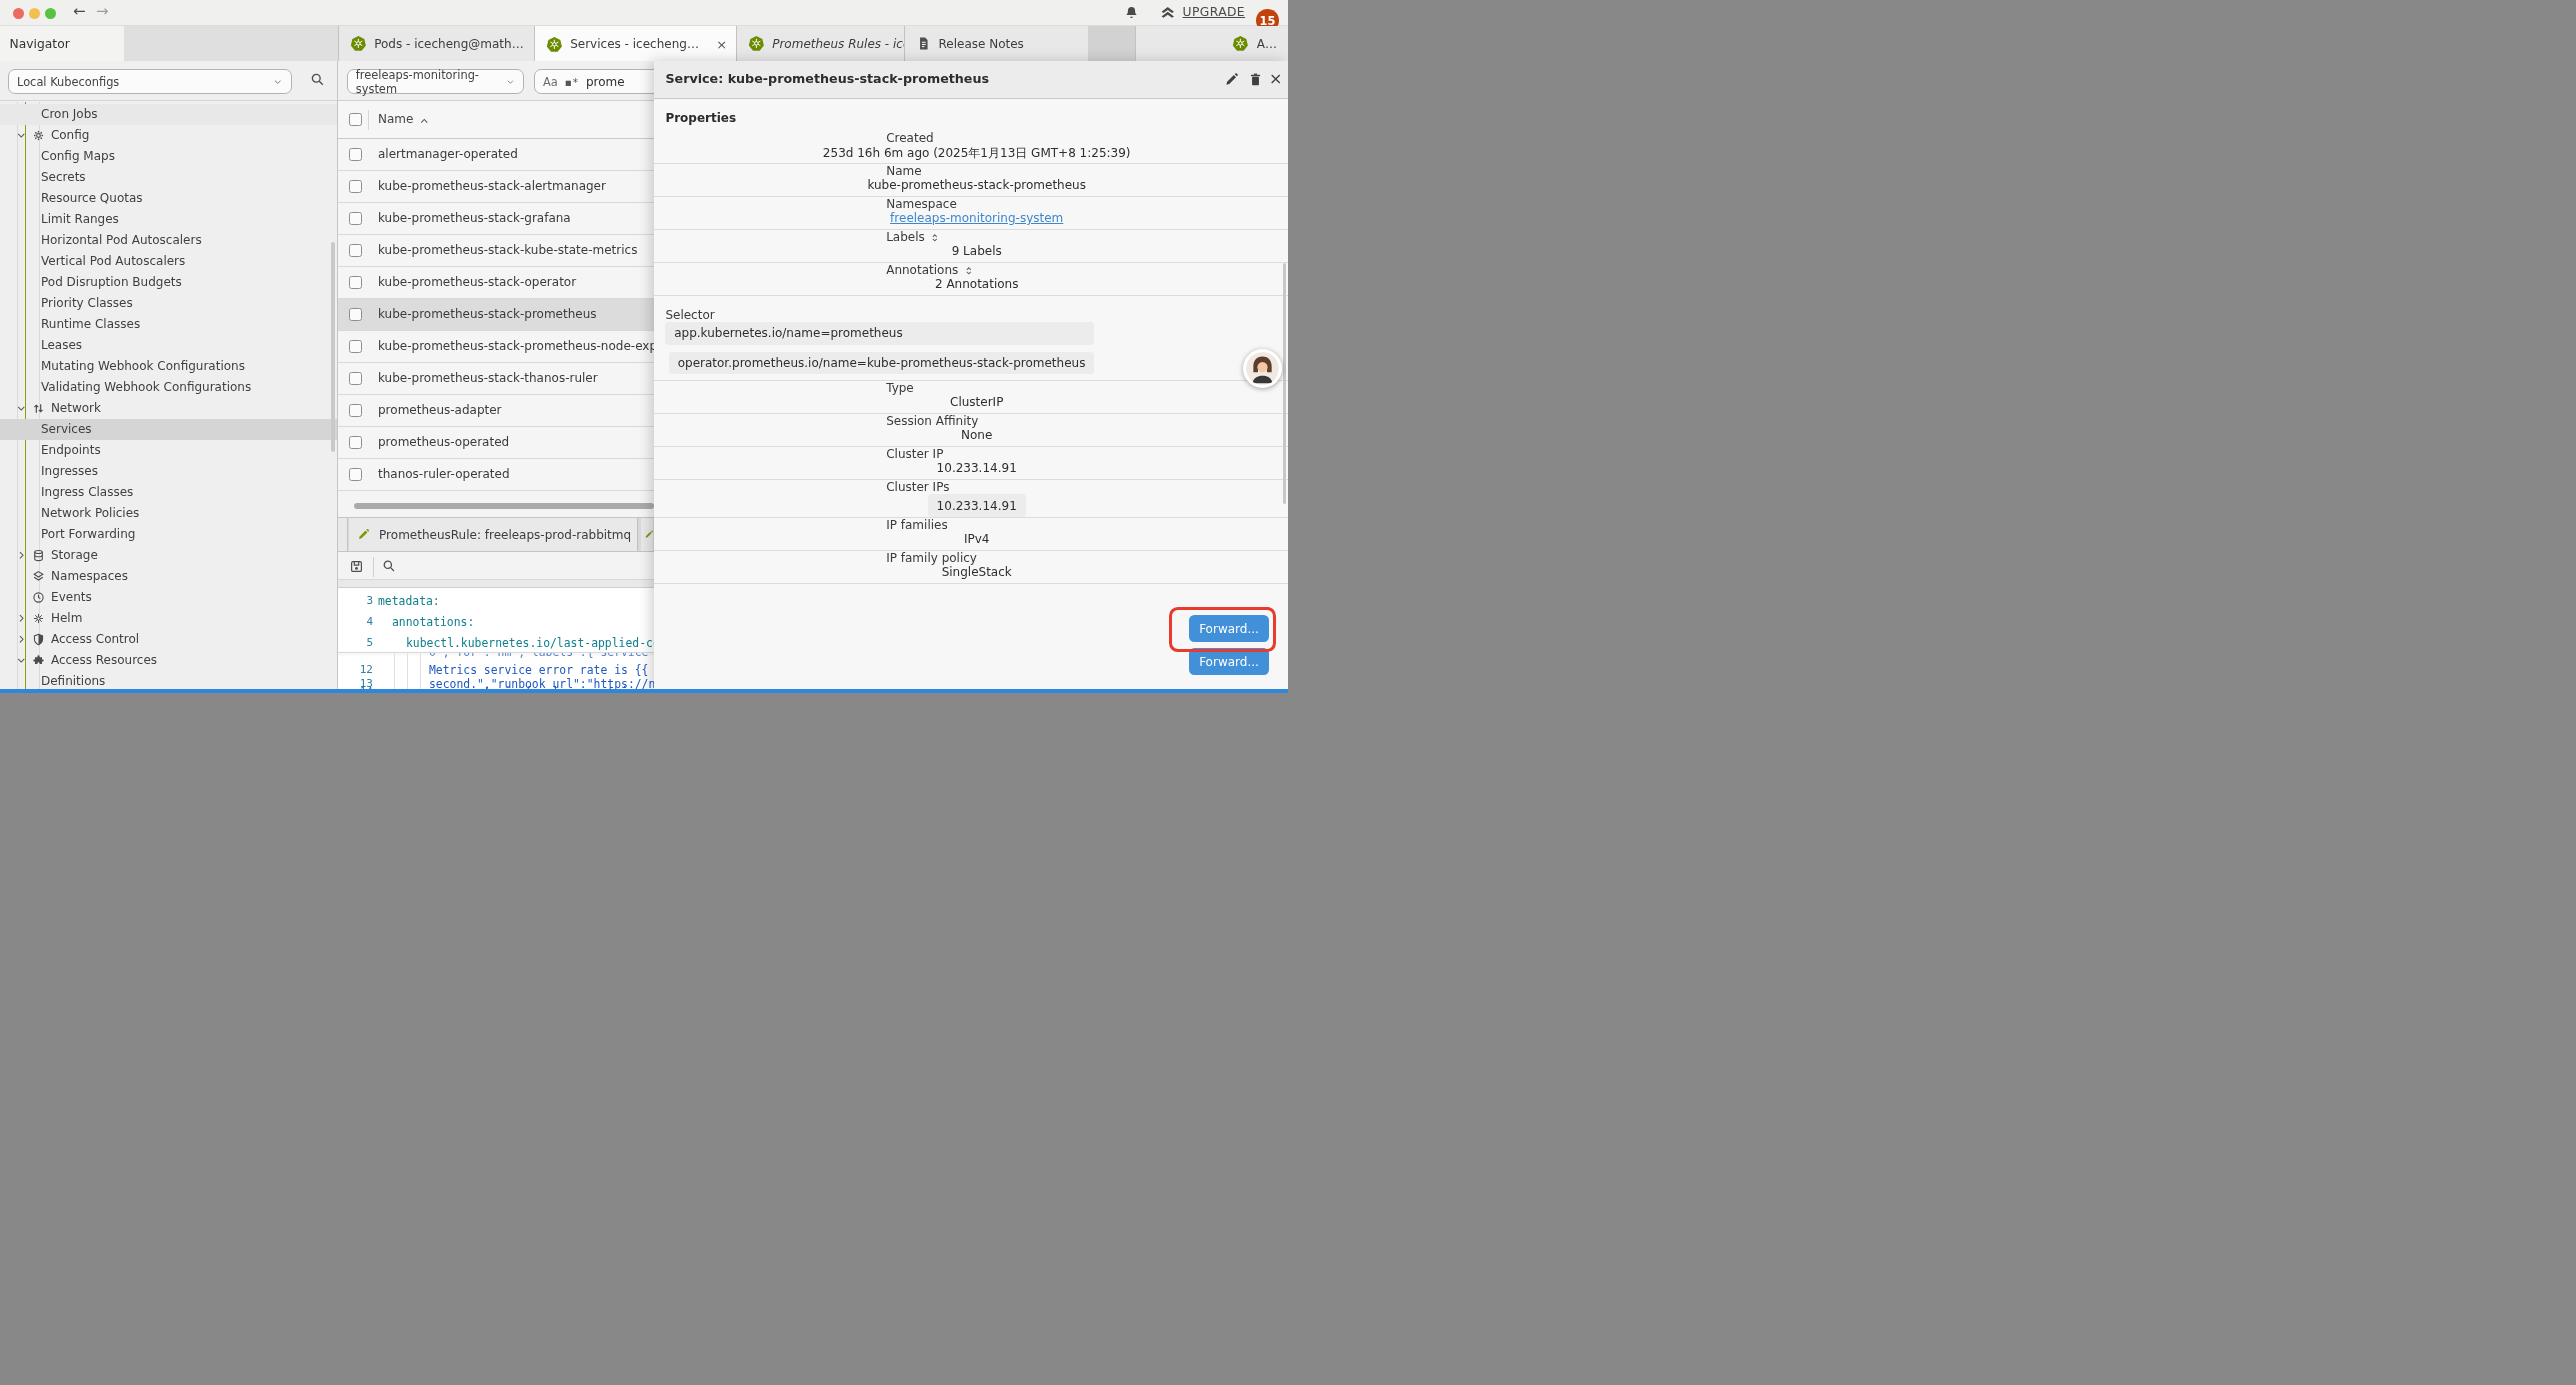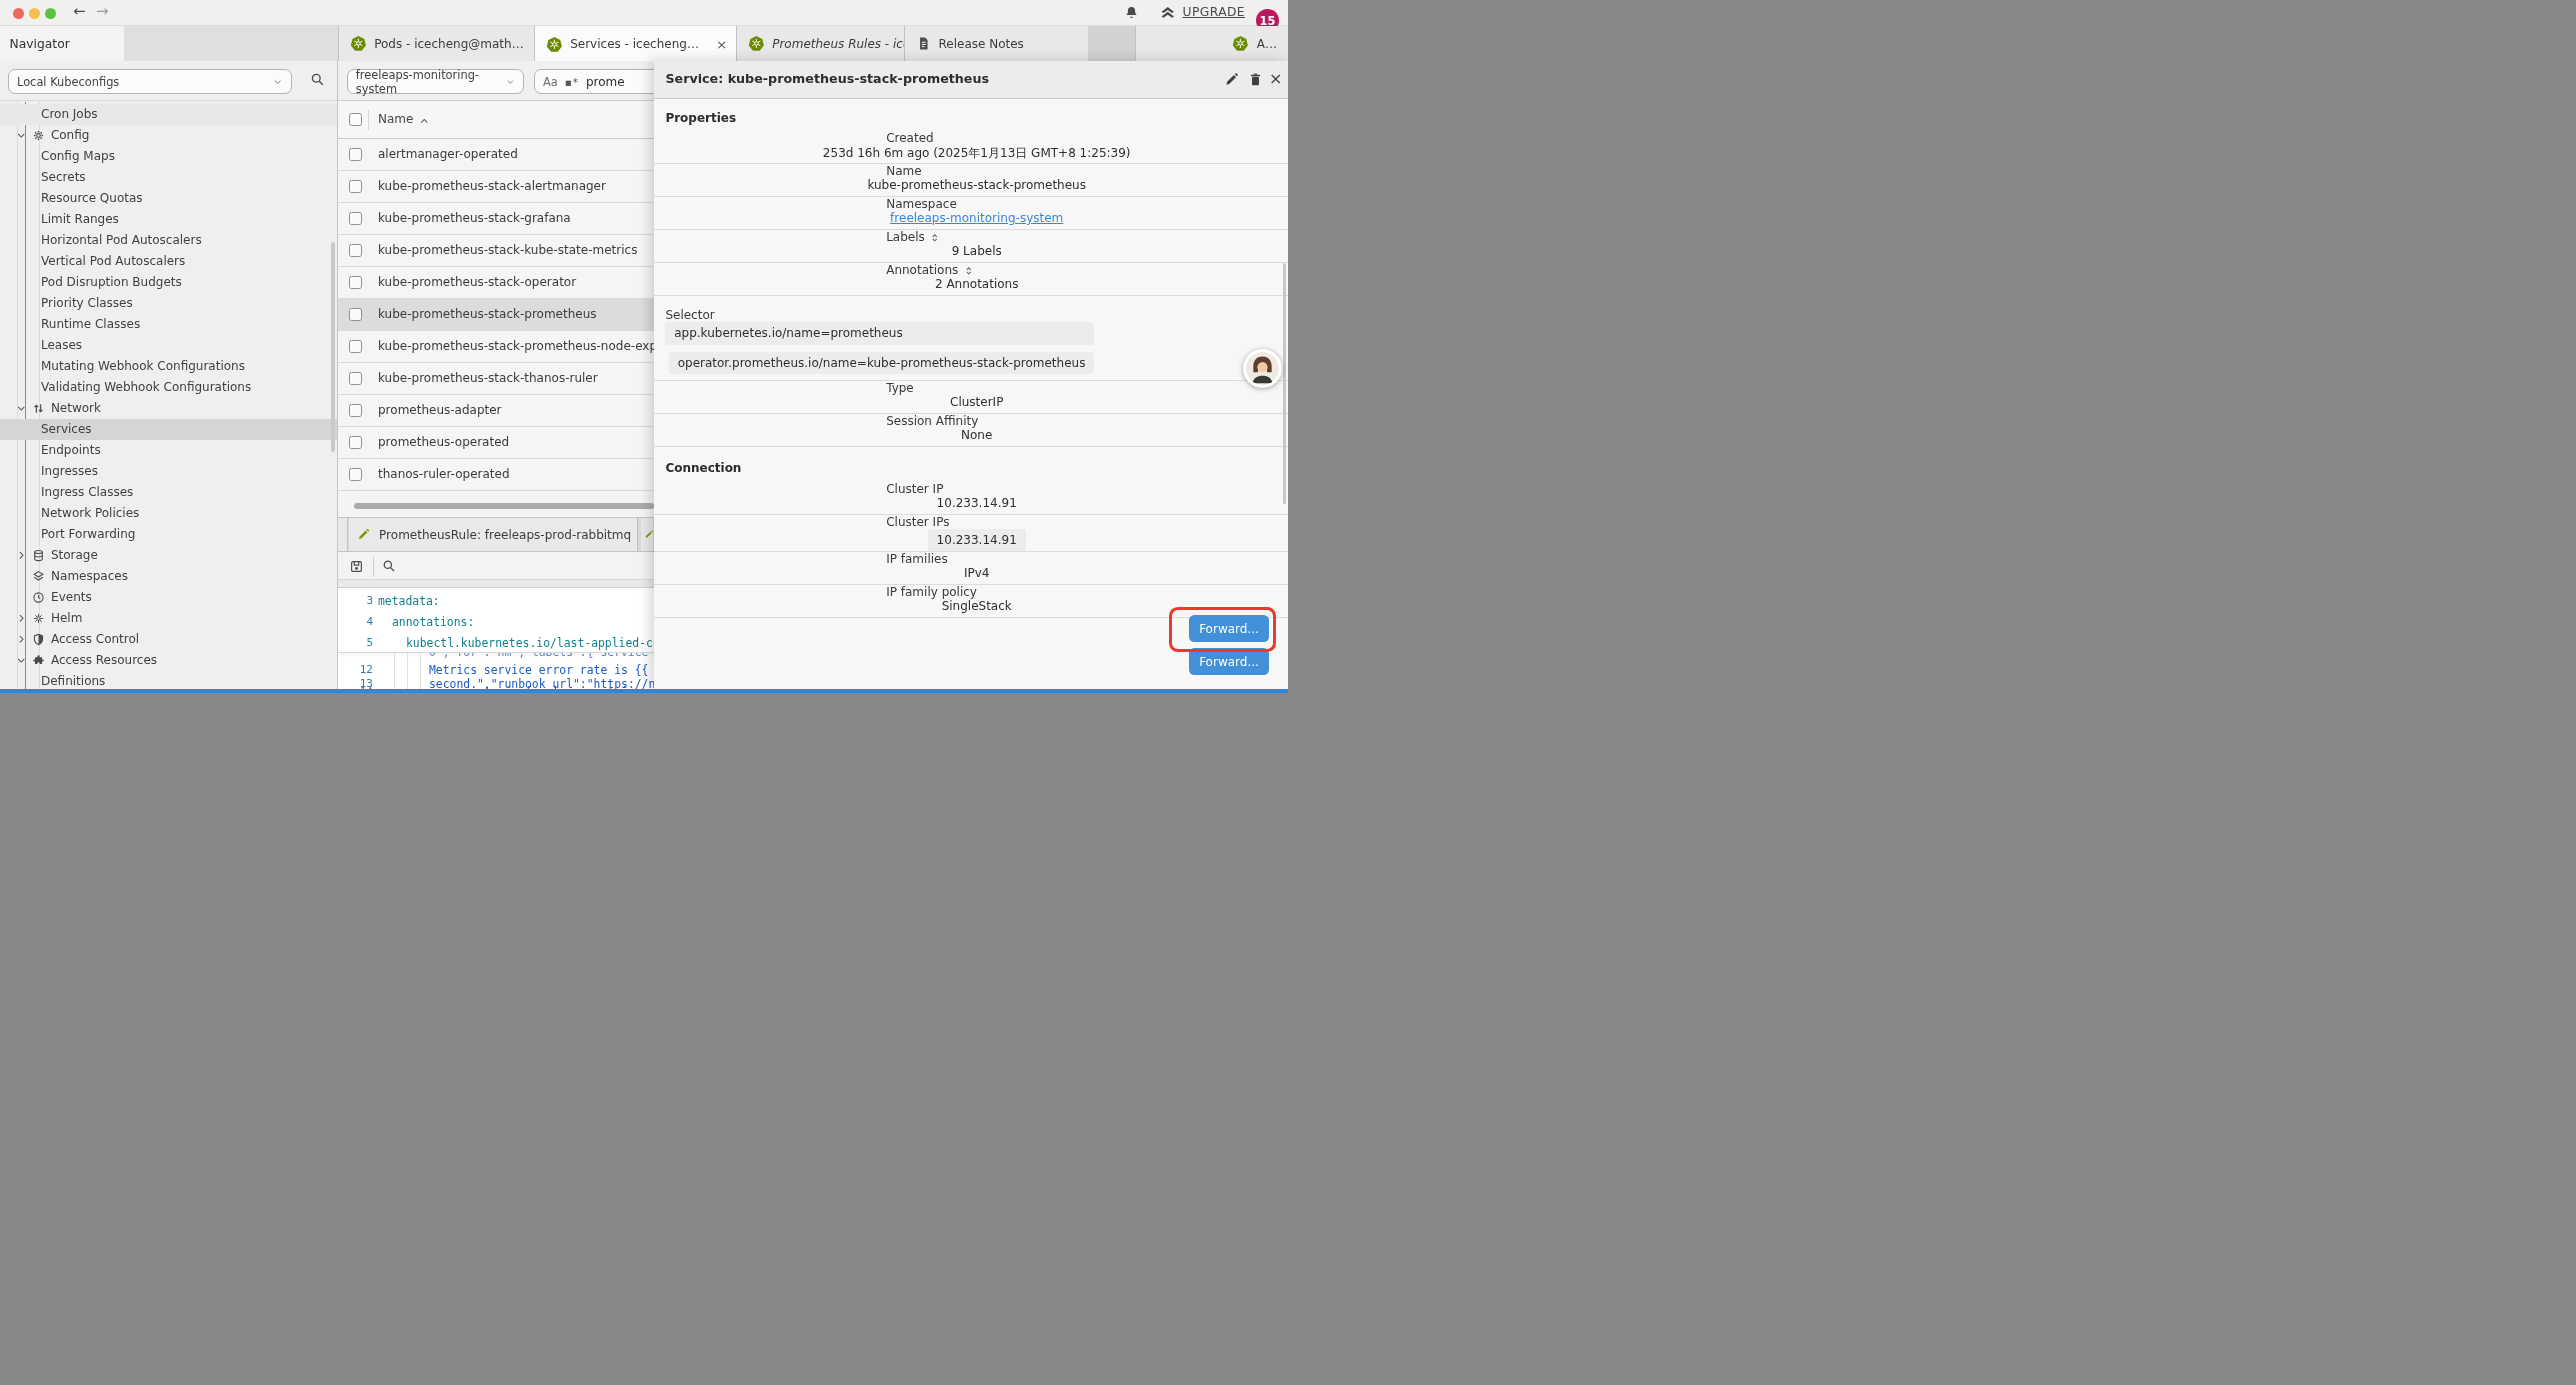--- a/index.html
+++ b/index.html
@@ -15,21 +15,21 @@
   .tl.r { left:13px; background:#ec6a5e; }
   .tl.y { left:29px; background:#f5bf4f; }
   .tl.g { left:45px; background:#58c342; }
   .navarrow { position:absolute; top:1.8px; font-size:15px; color:#4a4a4a; }
   .navarrow.fwd { color:#9d9d9d; }
   .bell { position:absolute; left:1124px; top:5.3px; width:15px; height:16px; color:#4a4a4a; }
   .upg { position:absolute; left:1159px; top:3.5px; display:flex; align-items:center; gap:6.1px; color:#4a4a4a;text-decoration:underline; }
   .upg svg { width:17.5px; height:17.5px; }
   .upg span { font-size:12.3px; letter-spacing:0.4px; }
   .badge { position:absolute; left:1256px; top:9px; width:23px; height:23px; border-radius:50%;
-           background:#be185d; color:#fff; font-size:11.4px; font-weight:bold;
+           background:#c2410c; color:#fff; font-size:11.4px; font-weight:bold;
            display:flex; align-items:center; justify-content:center; }
 
   
   .tabstrip { position:absolute; left:0; top:26px; width:100%; height:35px; background:#d2d2d2; }
   .navtab { position:absolute; left:0; top:0; width:124px; height:36px; background:#f3f3f2;
             display:flex; align-items:center; padding-left:9.6px; font-size:12.3px; color:#333; }
   .navfill { position:absolute; left:124px; top:0; width:215px; height:35px; background:#dfdfdf; }
   .ktab { position:absolute; top:0; height:35px; display:flex; align-items:center; gap:8px;
           padding:0 8.8px 0 10.5px; background:#e8e8e8; border-left:0.9px solid #c2c2c2; overflow:hidden; }
   .ktab .lbl { white-space:nowrap; overflow:hidden; text-overflow:ellipsis; color:#3c3c3c; font-size:12px; }
@@ -690,21 +690,20 @@
     </div>
     <div class="prow">
       <span class="plabel">Type</span>
       <span class="pval">ClusterIP</span>
     </div>
     <div class="prow">
       <span class="plabel">Session Affinity</span>
       <span class="pval">None</span>
     </div>
 
-    <div class="phead" style="padding-top:14px">Connection</div>
     <div class="prow">
       <span class="plabel">Cluster IP</span>
       <span class="pval">10.233.14.91</span>
     </div>
     <div class="prow">
       <span class="plabel">Cluster IPs</span>
       <span class="chip">10.233.14.91</span>
     </div>
     <div class="prow">
       <span class="plabel">IP families</span>

